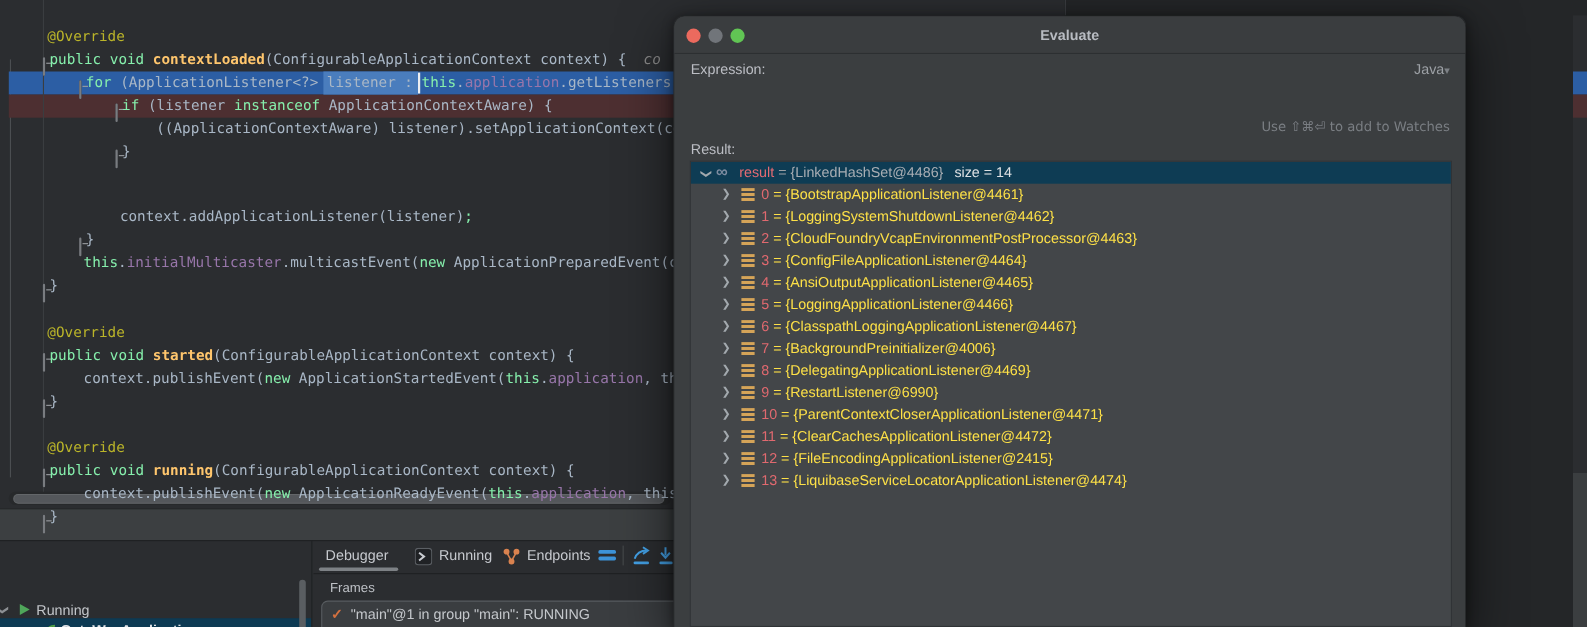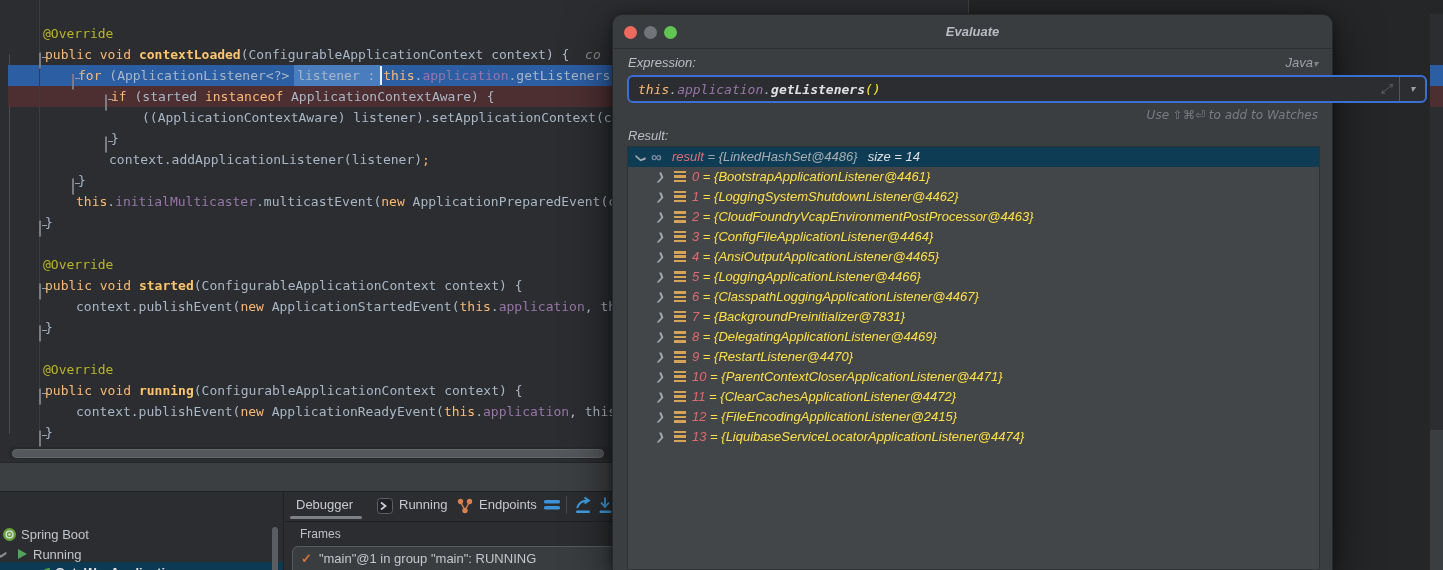--- a/index.html
+++ b/index.html
@@ -25,21 +25,21 @@
   #code-lines { position:absolute; left:0; top:23px; width:968px; font-family:"DejaVu Sans Mono", monospace; font-size:13px; }
   .code-row { position:relative; height:21px; line-height:21px; margin-left:8px; white-space:pre; }
   .code-row span { position:relative; z-index:2; }
   .code-row.hl-exec { background:#2c5ea4; }
   .code-row.hl-bp   { background:#4d2f31; }
   .fold-box { position:absolute; left:-4px; top:6px; width:11px; height:10px; border:1px solid #797c80;
               border-radius:2px; background:#2b2d30; z-index:4; }
   .fold-box::after { content:""; position:absolute; left:2px; top:3.5px; width:5px; height:1px; background:#9a9da1; }
   .exec-patch { position:absolute; left:294px; top:65px; width:86px; height:21px; background:#4a7dbd; z-index:1; }
   .caret { position:absolute; left:380px; top:66px; width:2px; height:19px; background:#eceef1; z-index:3; }
-  .tk-k { color:#fdba74; } .tk-a { color:#bbb529; } .tk-m { color:#ffc66d; font-weight:bold; }
+  .tk-k { color:#86efac; } .tk-a { color:#bbb529; } .tk-m { color:#ffc66d; font-weight:bold; }
   .tk-f { color:#9876aa; } .tk-t { color:#a9b7c6; } .tk-c { color:#8a8a8a; font-style:italic; }
   .tk-y { color:#ffef28; } .tk-w { color:#dfe1e5; font-weight:bold; } .tk-d { color:#a9b7c6; }
   .h-scrollbar { position:absolute; left:8px; top:447px; width:602px; height:12px; background:#27292b; border-radius:6px; }
   .h-scrollbar .thumb { position:absolute; left:4px; top:1.5px; width:592px; height:9px; background:#54575b; border-radius:5px; border:1px solid #636669; }
   .tb-sep { position:absolute; top:496px; width:1px; height:18px; background:#46494c; }
 
   
   .tree-row { position:absolute; left:0; width:283px; height:20px; line-height:20px; color:#c2c5c9; white-space:nowrap; }
   .tree-row .lbl { vertical-align:middle; }
   .tree-row.selected { background:#0d3a53; color:#e2e4e8; font-weight:bold; }
@@ -55,21 +55,21 @@
   .tabs-sep-line { position:absolute; left:285px; top:521px; width:683px; height:1px; background:#1f2123; }
   .frames-label { position:absolute; left:300px; top:527px; color:#bec1c6; font-size:12px; }
   .frames-box { position:absolute; left:292px; top:546px; width:676px; height:30px; background:#3a3d40;
                 border:1px solid #585c60; border-radius:6px 6px 0 0; }
   .frame-row { position:absolute; left:8px; top:4px; white-space:nowrap; color:#c4c7cb; }
   .frame-check { color:#d2703f; font-weight:bold; margin-right:7px; }
 
   
   .dialog { position:absolute; left:612px; top:14px; width:721px; height:556px; background:#3b3e40;
             border:1px solid #26282a; border-bottom:none; border-radius:10px 10px 0 0;
-            box-shadow:0 14px 48px rgba(0,0,0,.6), 0 2px 10px rgba(0,0,0,.4); z-index:10;font-style:italic; }
+            box-shadow:0 14px 48px rgba(0,0,0,.6), 0 2px 10px rgba(0,0,0,.4); z-index:10; }
   .titlebar { position:absolute; left:0; top:0; width:100%; height:34px; background:#3a3d3f;
               border-radius:10px 10px 0 0; border-bottom:1px solid #2c2e30; }
   .traffic { position:absolute; top:11px; width:13px; height:13px; border-radius:50%; }
   .t-red { left:11px; background:#ec6a5e; } .t-gray { left:31px; background:#71757a; } .t-green { left:51px; background:#61c554; }
   .dlg-title { position:absolute; left:0; top:0; width:100%; height:34px; line-height:34px; text-align:center;
                font-weight:bold; color:#b8bcc2; }
   .expr-label { position:absolute; left:15px; top:40px; color:#bcbec4; }
   .lang-select { position:absolute; right:14px; top:40px; color:#9da1a6; cursor:default; }
   .lang-select .arrow { color:#7d8186; font-size:10px; }
   .expr-box { position:absolute; left:14px; top:60px; width:800px; height:28px; background:#2b2d30;
@@ -104,24 +104,24 @@
   <div class="behind-right"></div>
   <div class="behind-divider"></div>
   <div class="editor-panel">
     <div class="exec-patch"></div>
     <div class="caret"></div>
     <div class="fold-line"></div>
     <div id="code-lines">
         <div class="code-row" style="padding-left: 35px;"><span class="tk-a">@Override</span></div>
         <div class="code-row" style="padding-left: 35px;"><span class="fold-box"></span><span class="tk-k">public</span><span class="tk-t"> </span><span class="tk-k">void</span><span class="tk-t"> </span><span class="tk-m">contextLoaded</span><span class="tk-t">(ConfigurableApplicationContext context) {</span><span class="tk-c">  co</span></div>
         <div class="code-row hl-exec" style="padding-left: 68px;"><span class="fold-box"></span><span class="tk-k">for</span><span class="tk-t"> (ApplicationListener&lt;?&gt; listener : </span><span class="tk-k">this</span><span class="tk-t">.</span><span class="tk-f">application</span><span class="tk-t">.getListeners()) {</span></div>
-        <div class="code-row hl-bp" style="padding-left: 101px;"><span class="fold-box"></span><span class="tk-k">if</span><span class="tk-t"> (started </span><span class="tk-k">instanceof</span><span class="tk-t"> ApplicationContextAware) {</span></div>
+        <div class="code-row hl-bp" style="padding-left: 101px;"><span class="fold-box"></span><span class="tk-k">if</span><span class="tk-t"> (listener </span><span class="tk-k">instanceof</span><span class="tk-t"> ApplicationContextAware) {</span></div>
         <div class="code-row" style="padding-left: 134px;"><span class="tk-t">((ApplicationContextAware) listener).setApplicationContext(context);</span></div>
         <div class="code-row" style="padding-left: 101px;"><span class="fold-box"></span><span class="tk-t">}</span></div>
-        <div class="code-row" style="padding-left: 101px;"><span class="tk-t">context.addApplicationListener(listener)</span><span class="tk-k">;</span></div>
+        <div class="code-row" style="padding-left: 101px; margin-top: 38px;"><span class="tk-t">context.addApplicationListener(listener)</span><span class="tk-k">;</span></div>
         <div class="code-row" style="padding-left: 68px;"><span class="fold-box"></span><span class="tk-t">}</span></div>
         <div class="code-row" style="padding-left: 68px;"><span class="tk-k">this</span><span class="tk-t">.</span><span class="tk-f">initialMulticaster</span><span class="tk-t">.multicastEvent(</span><span class="tk-k">new</span><span class="tk-t"> ApplicationPreparedEvent(context));</span></div>
         <div class="code-row" style="padding-left: 35px;"><span class="fold-box"></span><span class="tk-t">}</span></div>
         <div class="code-row" style="padding-left: 35px;"></div>
         <div class="code-row" style="padding-left: 35px;"><span class="tk-a">@Override</span></div>
         <div class="code-row" style="padding-left: 35px;"><span class="fold-box"></span><span class="tk-k">public</span><span class="tk-t"> </span><span class="tk-k">void</span><span class="tk-t"> </span><span class="tk-m">started</span><span class="tk-t">(ConfigurableApplicationContext context) {</span></div>
         <div class="code-row" style="padding-left: 68px;"><span class="tk-t">context.publishEvent(</span><span class="tk-k">new</span><span class="tk-t"> ApplicationStartedEvent(</span><span class="tk-k">this</span><span class="tk-t">.</span><span class="tk-f">application</span><span class="tk-t">, this.args));</span></div>
         <div class="code-row" style="padding-left: 35px;"><span class="fold-box"></span><span class="tk-t">}</span></div>
         <div class="code-row" style="padding-left: 35px;"></div>
         <div class="code-row" style="padding-left: 35px;"><span class="tk-a">@Override</span></div>
@@ -136,30 +136,20 @@
   </div>
   <div class="right-sliver"></div>
   <div class="sliver-exec"></div>
   <div class="sliver-bp"></div>
   <div class="sliver-gray"></div>
 
   <div class="splitter-band"></div>
 
   <div class="bottom-panel">
 
-    <div class="tree-row" style="top:32px;">
-      <span style="position:absolute; left:2px; top:3px;">
-        <svg width="15" height="15" viewBox="0 0 15 15">
-            <circle cx="7.5" cy="7.5" r="6.5" fill="#68a339"></circle>
-            <circle cx="7.5" cy="7.5" r="3.4" fill="none" stroke="#d9dde2" stroke-width="1.4"></circle>
-            <circle cx="7.5" cy="7.5" r="1.2" fill="#d9dde2"></circle>
-          </svg>
-      </span>
-      <span class="lbl" style="margin-left:21px;">Spring Boot</span>
-    </div>
     <div class="tree-row" style="top:52px;">
       <span class="tree-chevron">❯</span>
       <span style="position:absolute; left:16px; top:4px;">
         <svg width="12" height="12" viewBox="0 0 12 12">
             <path d="M2 1 L11 6 L2 11 Z" fill="#4fa65a"></path>
           </svg>
       </span>
       <span class="lbl" style="margin-left:33px;">Running</span>
     </div>
     <div class="tree-row selected" style="top:70px; height:22px;">
@@ -243,25 +233,20 @@
       <div class="traffic t-gray"></div>
       <div class="traffic t-green"></div>
       <div class="dlg-title">Evaluate</div>
     </div>
 
     <div class="expr-label">Expression:</div>
     <div class="lang-select">
       <span>Java</span><span class="arrow">▾</span>
     </div>
 
-    <div class="expr-box">
-      <div class="expr-code" id="expr-code"><span class="tk-k">this</span><span class="tk-d">.</span><span class="tk-f">application</span><span class="tk-d">.</span><span class="tk-w">getListeners</span><span class="tk-y">()</span></div>
-      <div class="expr-expand">⤢</div>
-      <div class="expr-dd">▾</div>
-    </div>
     <div class="hint">Use ⇧⌘⏎ to add to Watches</div>
 
     <div class="result-label">Result:</div>
 
     <div class="result-tree">
       <div class="res-row head">
         <span class="chev open" style="left:7px;">❯</span>
         <span class="inf-icon">∞</span>
         <span class="res-name"><span>result</span> <span class="res-eq">=</span> <span class="res-val">{LinkedHashSet@4486}</span><span class="res-size">size = 14</span></span>
       </div>
@@ -297,31 +282,31 @@
             <span class="item-idx">5<span class="item-rest"> = {LoggingApplicationListener@4466}</span></span>
           </div>
           <div class="res-row">
             <span class="chev" style="left: 26px;">❯</span>
             <span class="bars-icon"></span>
             <span class="item-idx">6<span class="item-rest"> = {ClasspathLoggingApplicationListener@4467}</span></span>
           </div>
           <div class="res-row">
             <span class="chev" style="left: 26px;">❯</span>
             <span class="bars-icon"></span>
-            <span class="item-idx">7<span class="item-rest"> = {BackgroundPreinitializer@7831}</span></span>
+            <span class="item-idx">7<span class="item-rest"> = {BackgroundPreinitializer@4006}</span></span>
           </div>
           <div class="res-row">
             <span class="chev" style="left: 26px;">❯</span>
             <span class="bars-icon"></span>
             <span class="item-idx">8<span class="item-rest"> = {DelegatingApplicationListener@4469}</span></span>
           </div>
           <div class="res-row">
             <span class="chev" style="left: 26px;">❯</span>
             <span class="bars-icon"></span>
-            <span class="item-idx">9<span class="item-rest"> = {RestartListener@4470}</span></span>
+            <span class="item-idx">9<span class="item-rest"> = {RestartListener@6990}</span></span>
           </div>
           <div class="res-row">
             <span class="chev" style="left: 26px;">❯</span>
             <span class="bars-icon"></span>
             <span class="item-idx">10<span class="item-rest"> = {ParentContextCloserApplicationListener@4471}</span></span>
           </div>
           <div class="res-row">
             <span class="chev" style="left: 26px;">❯</span>
             <span class="bars-icon"></span>
             <span class="item-idx">11<span class="item-rest"> = {ClearCachesApplicationListener@4472}</span></span>

